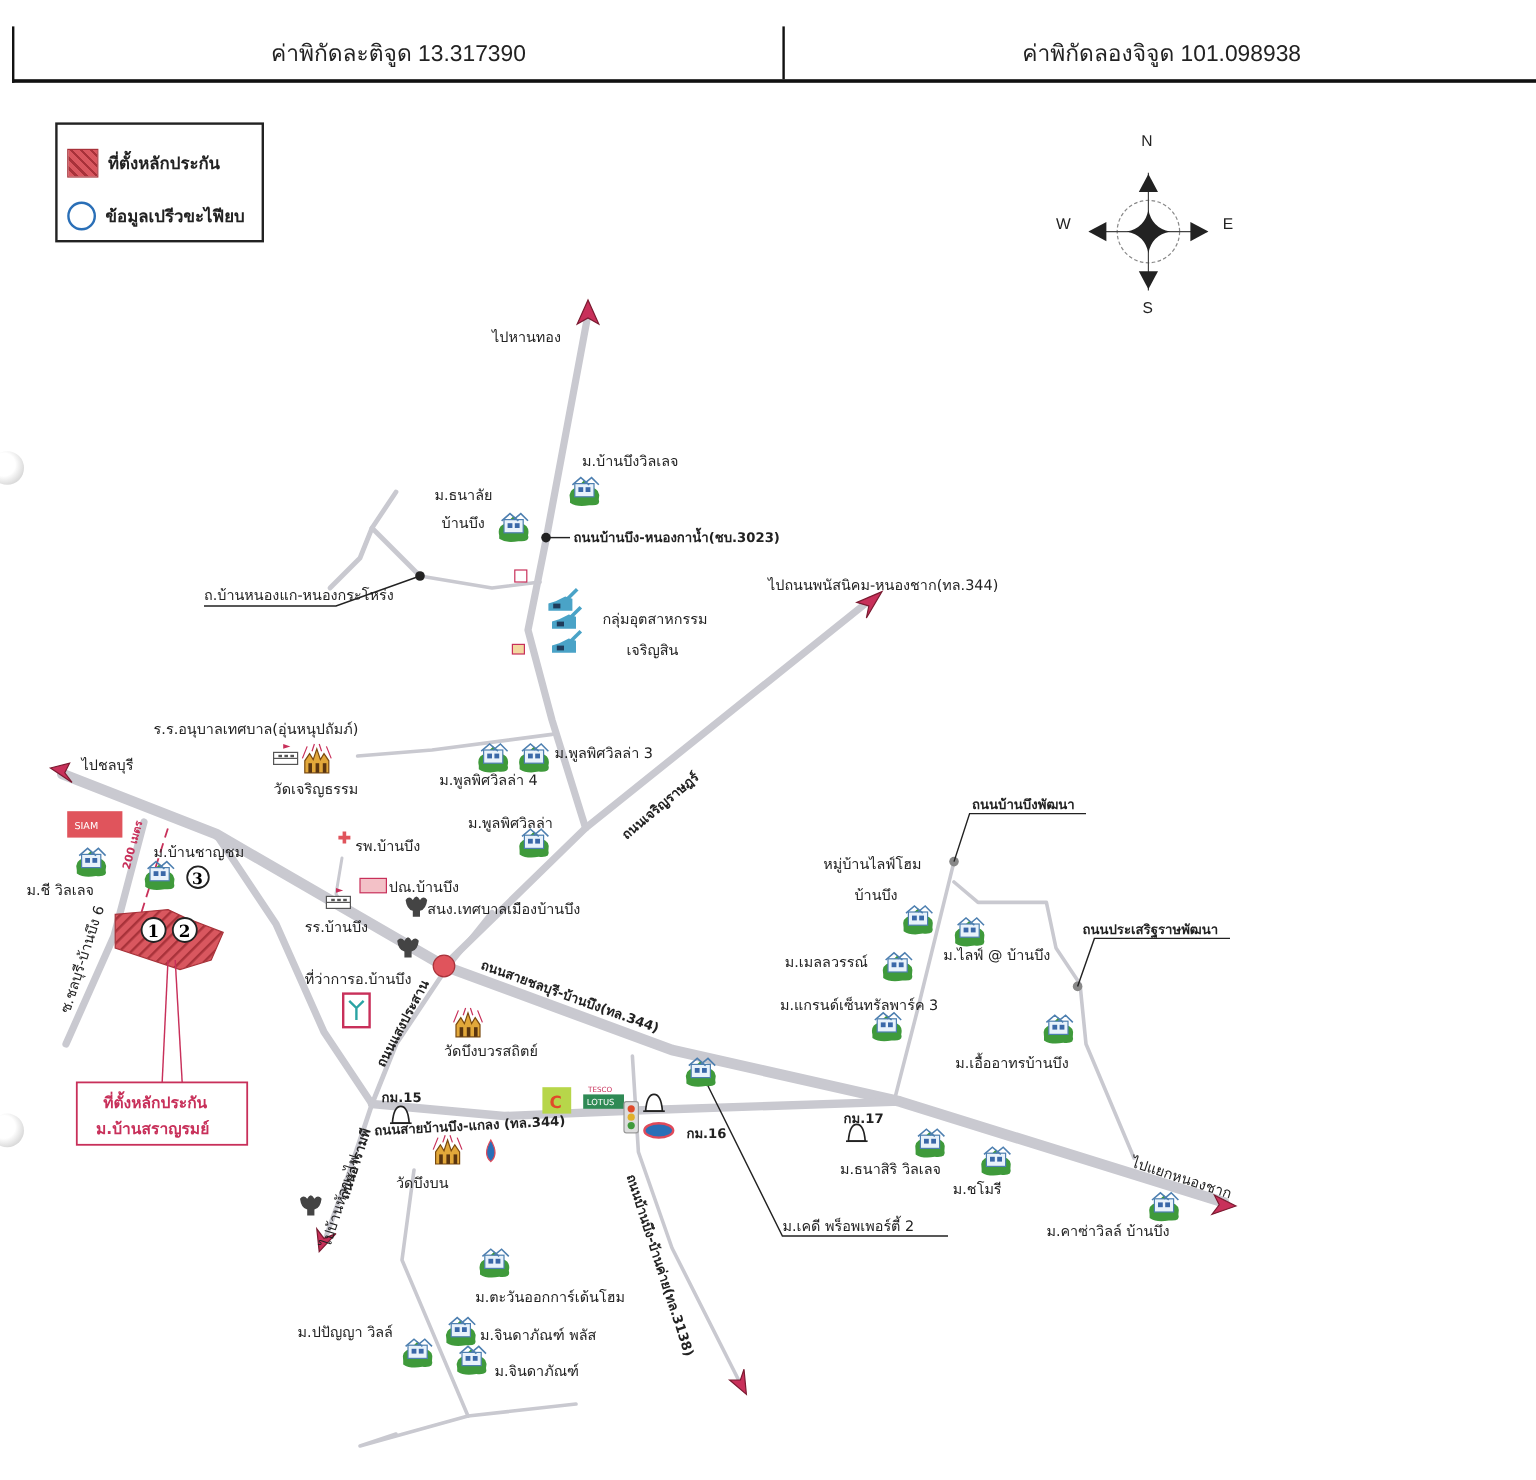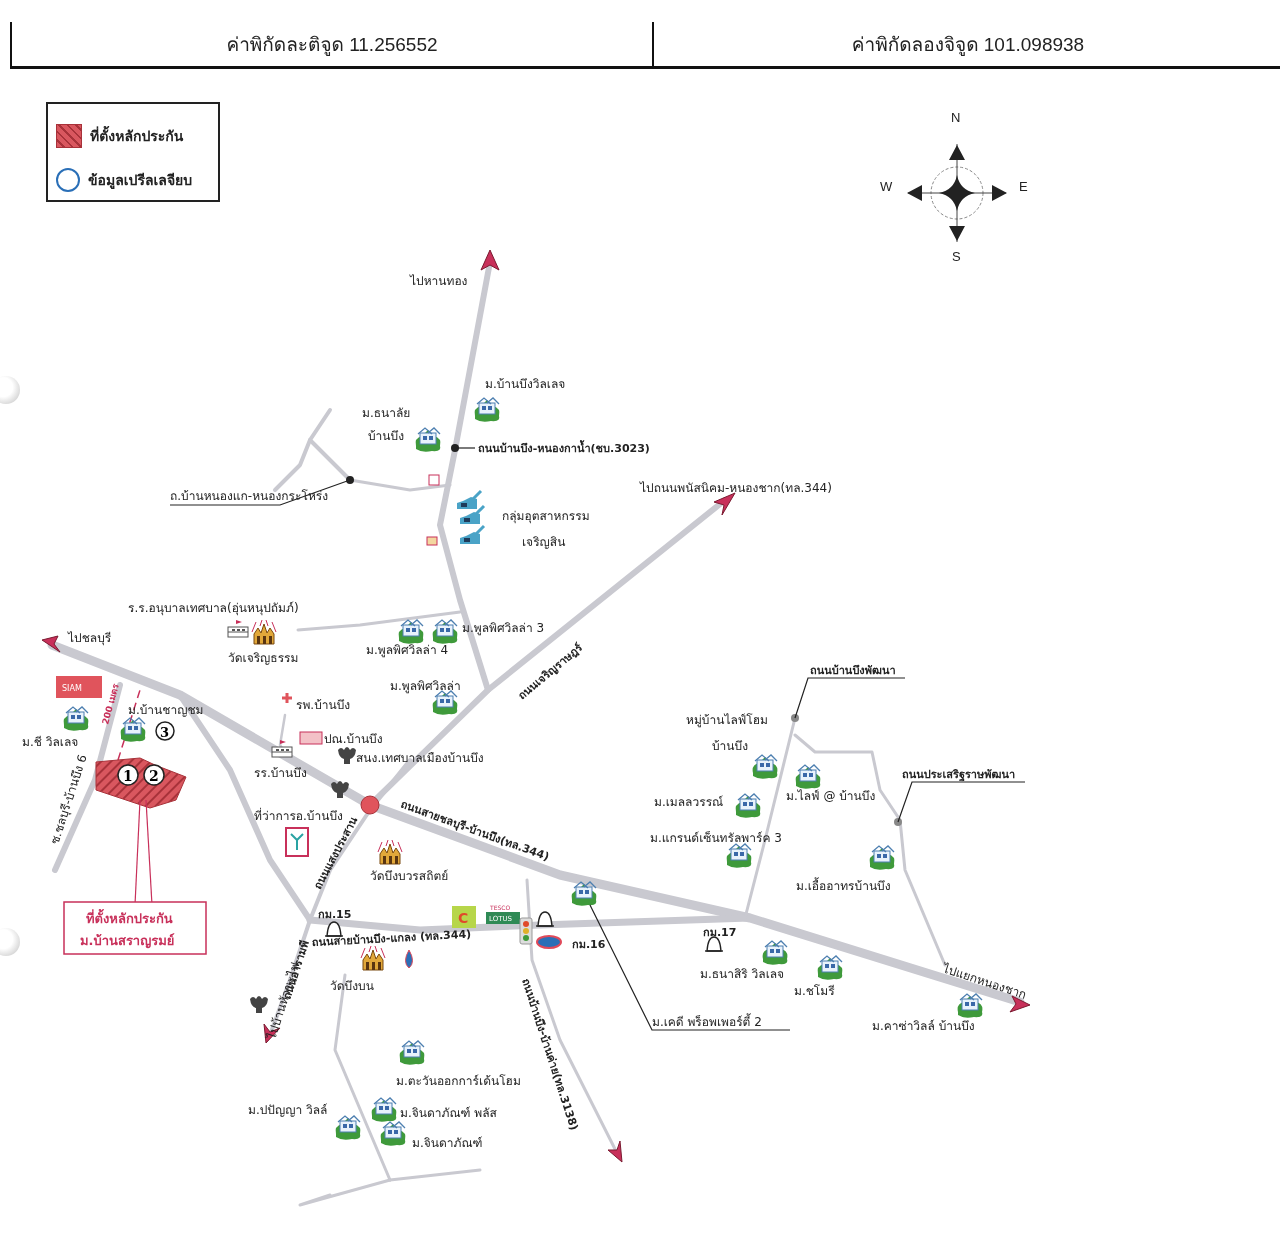--- a/index.html
+++ b/index.html
@@ -18,32 +18,32 @@
   .lbl{font-family:"DejaVu Sans",sans-serif;font-size:12px;fill:#222;}
   .lblb{font-family:"DejaVu Sans",sans-serif;font-size:11px;font-weight:bold;fill:#222;}
   .lblp{font-family:"DejaVu Sans",sans-serif;font-size:13px;fill:#c8305a;font-weight:bold;}
   .compass-t{font-family:"Liberation Sans",sans-serif;font-size:13px;fill:#222;}
   .hole{position:absolute;width:28px;height:28px;border-radius:50%;background:radial-gradient(circle at 40% 40%,#fff 40%,#ddd 70%,#bbb 100%);}
 </style>
 </head>
 <body>
 
 <div class="hdr">
-  <div class="cell c1">ค่าพิกัดละติจูด 11.256552</div>
+  <div class="cell c1">ค่าพิกัดละติจูด 13.317390</div>
   <div class="cell c2">ค่าพิกัดลองจิจูด 101.098938</div>
 </div>
 
 <div class="legend">
   <div class="row r1">
     <span class="sw-hatch"></span>
     <span>ที่ตั้งหลักประกัน</span>
   </div>
   <div class="row r2">
     <span class="sw-circle"></span>
-    <span>ข้อมูลเปรีลเลจียบ</span>
+    <span>ข้อมูลเปรีวขะไฟียบ</span>
   </div>
 </div>
 
 <div class="hole" style="left:-8px;top:376px;"></div>
 <div class="hole" style="left:-8px;top:928px;"></div>
 
 <svg class="map" width="1280" height="1233" viewBox="0 0 1280 1233">
   <defs>
     <pattern id="hatch" width="7" height="7" patternUnits="userSpaceOnUse" patternTransform="rotate(45)">
       <rect width="7" height="7" fill="#d9575f"></rect>

